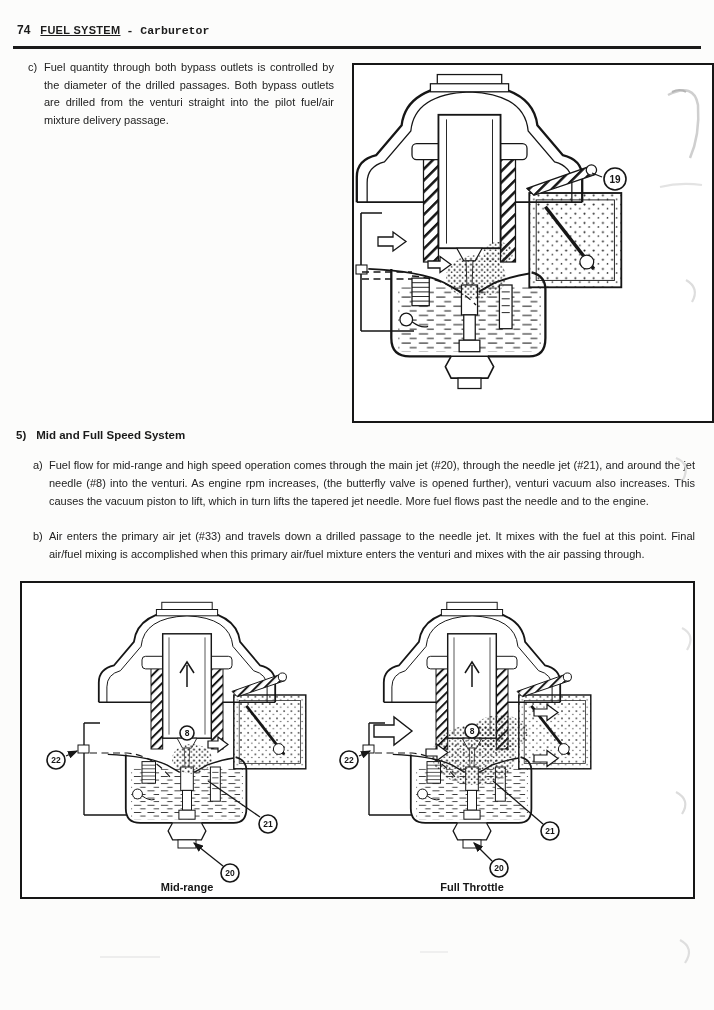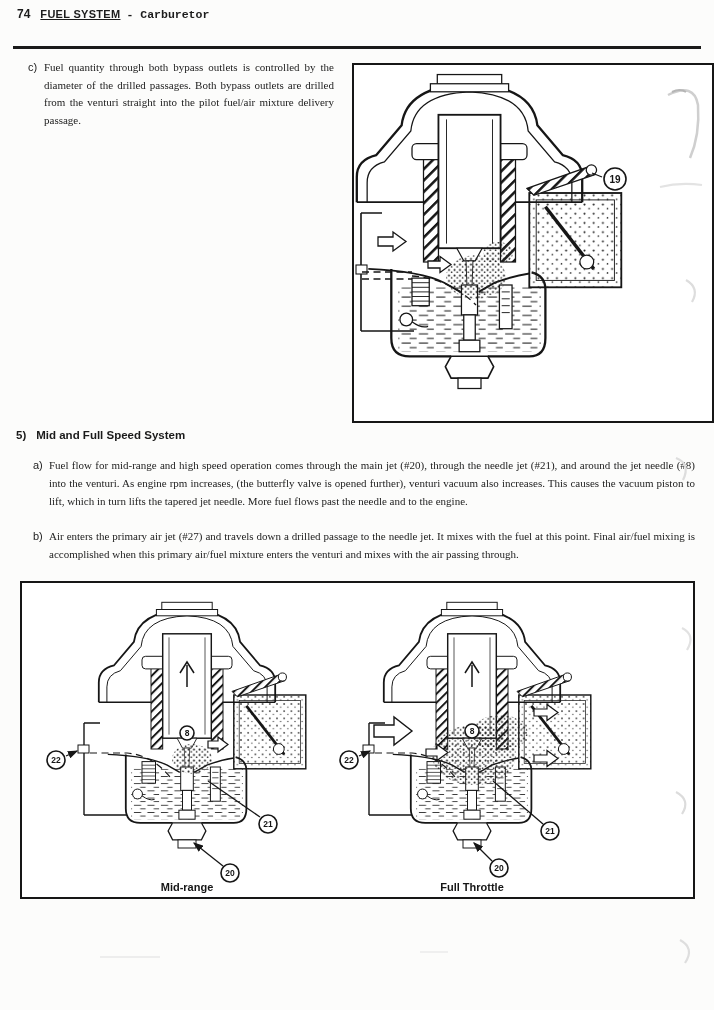--- a/index.html
+++ b/index.html
@@ -9,37 +9,37 @@
     font-family:"Liberation Sans",sans-serif;
   }
   .abs{position:absolute;}
   .hdr{display:flex;align-items:baseline;gap:10px;}
   .hdr .pnum{font-size:12px;font-weight:bold;}
   .hdr .title{font-size:11px;font-weight:bold;letter-spacing:.3px;text-decoration:underline;}
   .hdr .subtitle{font-size:11.5px;font-weight:bold;margin-left:-4px;font-family:Liberation Mono, monospace;}
   .rule{height:3px;background:#1a1a1a;}
   .para{display:flex;font-size:11px;line-height:18px;text-align:justify;color:#222;}
   .para .lbl{flex:0 0 16px;}
-  .para .txt{flex:1;font-family:Liberation Serif, serif;}
+  .para .txt{flex:1;}
   .p-c{line-height:17.5px;}
   .sec-head{display:flex;gap:10px;font-size:11.5px;font-weight:bold;color:#1a1a1a;}
   .fig{position:absolute;border:2.4px solid #161616;background:#fff;}
   svg text{font-family:"Liberation Sans",sans-serif;}
   .ln{fill:none;stroke:#161616;}
   .fw{fill:#fff;stroke:#161616;}
   .dash{stroke-dasharray:7 4.5;}
   .co{fill:#fff;stroke:#161616;stroke-width:1.6;}
   .cot{font-size:10px;font-weight:bold;fill:#161616;text-anchor:middle;}
   .cot8{font-size:8.5px;}
   .cap{font-size:11px;font-weight:bold;fill:#161616;text-anchor:middle;}
 </style>
 </head>
 <body>
 
-<div class="abs hdr" style="left:17px;top:7px;">
+<div class="abs hdr" style="left:17px;top:23px;">
   <span class="pnum">74</span>
   <span class="title">FUEL SYSTEM</span>
   <span class="subtitle">- Carburetor</span>
 </div>
 <div class="abs rule" style="left:13px;top:46px;width:688px;"></div>
 
 <div class="abs para p-c" style="left:28px;top:59px;width:306px;">
   <span class="lbl">c)</span>
   <span class="txt">Fuel quantity through both bypass outlets is controlled by the diameter of the drilled passages. Both bypass outlets are drilled from the venturi straight into the pilot fuel/air mixture delivery passage.</span>
 </div>
@@ -152,21 +152,21 @@
   <span>Mid and Full Speed System</span>
 </div>
 
 <div class="abs para" style="left:33px;top:456px;width:662px;">
   <span class="lbl">a)</span>
   <span class="txt">Fuel flow for mid-range and high speed operation comes through the main jet (#20), through the needle jet (#21), and around the jet needle (#8) into the venturi. As engine rpm increases, (the butterfly valve is opened further), venturi vacuum also increases. This causes the vacuum piston to lift, which in turn lifts the tapered jet needle. More fuel flows past the needle and to the engine.</span>
 </div>
 
 <div class="abs para" style="left:33px;top:527px;width:662px;">
   <span class="lbl">b)</span>
-  <span class="txt">Air enters the primary air jet (#27) and travels down a drilled passage to the needle jet. It mixes with the fuel at this point. Final air/fuel mixing is accomplished when this primary air/fuel mixture enters the venturi and mixes with the air passing through.</span>
+  <span class="txt">Air enters the primary air jet (#33) and travels down a drilled passage to the needle jet. It mixes with the fuel at this point. Final air/fuel mixing is accomplished when this primary air/fuel mixture enters the venturi and mixes with the air passing through.</span>
 </div>
 
 <div class="fig" style="left:20px;top:581px;width:671px;height:314px;">
 <svg width="671" height="314" viewBox="0 0 671 314">
 
   <g>
     <use href="#carb" transform="translate(30,4) scale(0.9)"></use>
     <path class="ln" stroke-width="1.4" d="M62,140 V232 M62,140 H78 M62,232 H104"></path>
     <rect class="fw" stroke-width="1" x="56" y="162" width="11" height="8"></rect>
     <path class="ln dash" stroke-width="1.2" d="M68,170 H105 Q130,172 148,194"></path>

